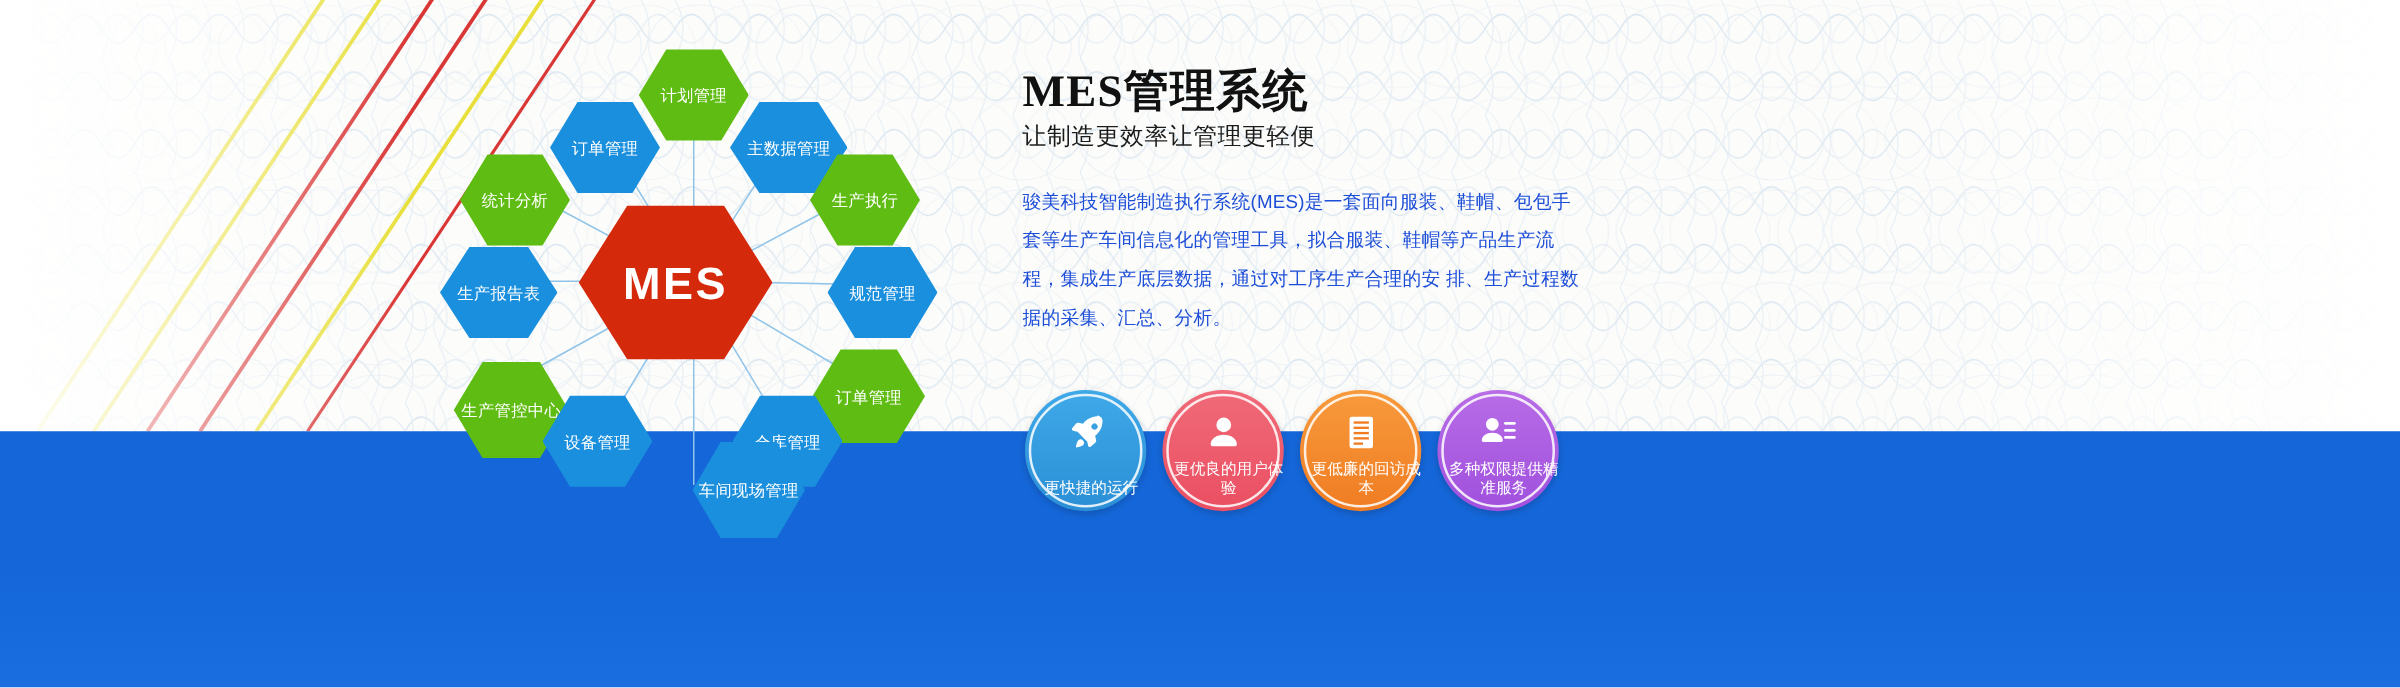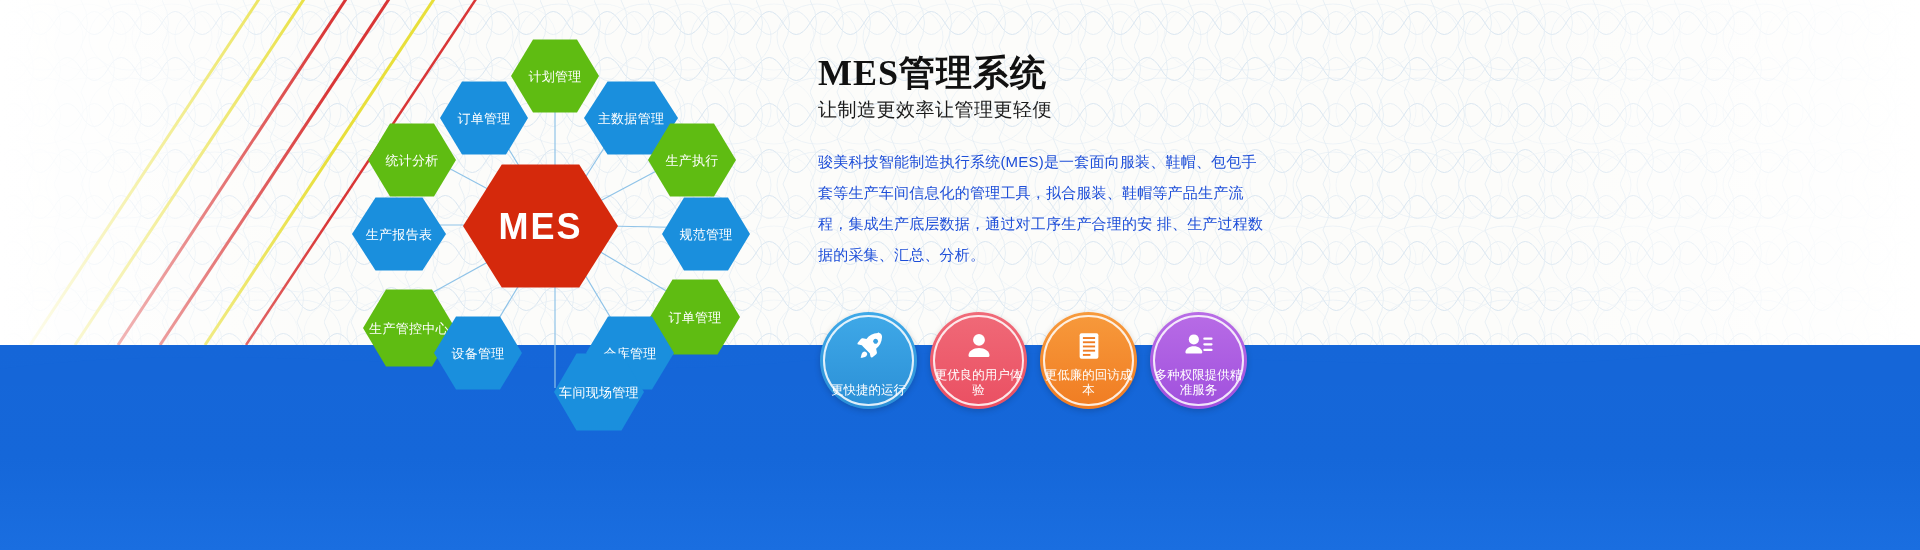--- a/index.html
+++ b/index.html
@@ -72,21 +72,21 @@
     margin:22px 0 0 0;
     font-size:15px;line-height:31px;color:#1d4ed8;
     letter-spacing:.2px;
     width:452px;
   }
 
   
   .badges{position:absolute;left:820px;top:312px;display:flex;gap:13px;}
   .badge{
     position:relative;width:97px;height:97px;border-radius:50%;
-    display:flex;flex-direction:column;align-items:center;justify-content:flex-end;
+    display:flex;flex-direction:column;align-items:flex-end;justify-content:flex-end;
     box-sizing:border-box;
     padding-bottom:11px;
     color:#ffffff;
     box-shadow:0 2px 6px rgba(0,0,0,.18);
   }
   .badge .ring{
     position:absolute;left:3px;top:3px;width:91px;height:91px;
     border-radius:50%;border:2px solid rgba(255,255,255,.85);
     box-sizing:border-box;pointer-events:none;
   }

